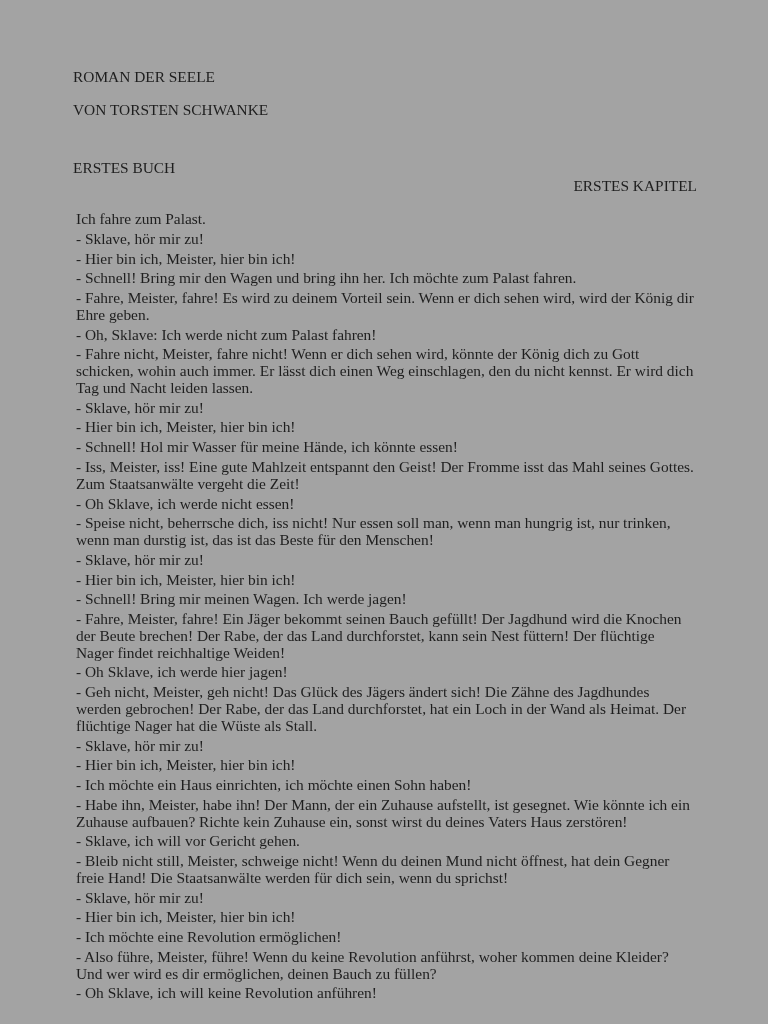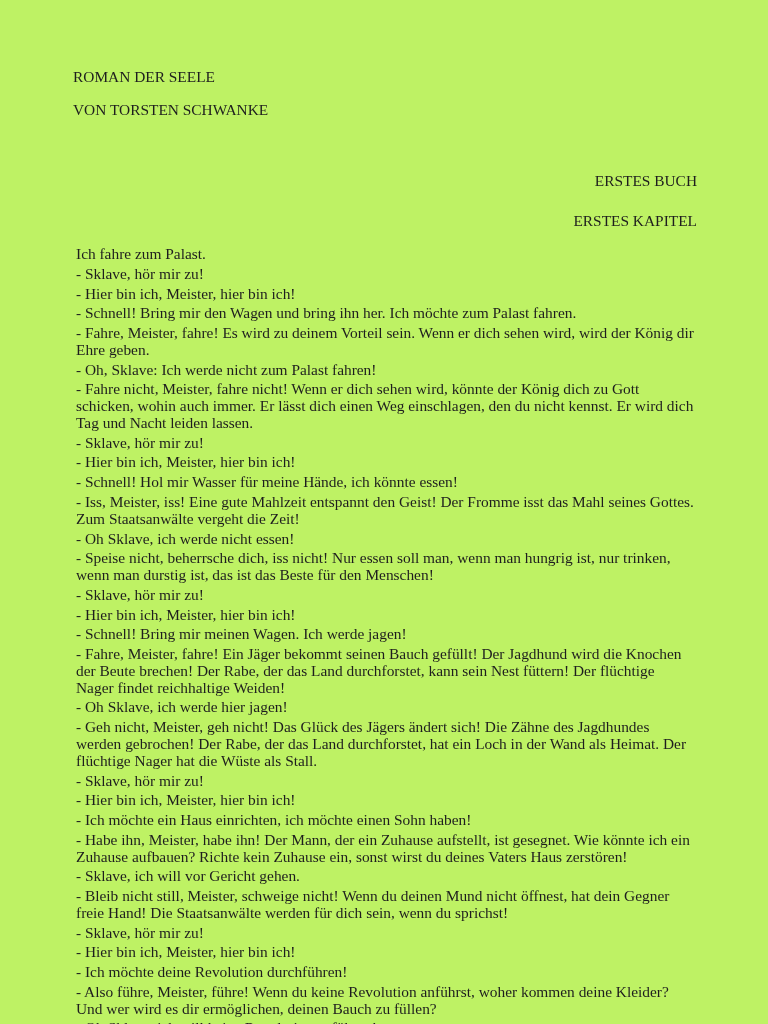--- a/index.html
+++ b/index.html
@@ -32,29 +32,29 @@
   .content p {
     margin: 0;
     padding: 0;
     text-align: left;
     word-spacing: normal;
     letter-spacing: 0;
     hyphens: none;
     -webkit-hyphens: none;
   }
   p.doc-title    { margin-bottom: 16.76px; }
-  p.doc-author   { margin-bottom: 54px; }
-  p.book-head    { margin-bottom: 23px; text-align: right; }
+  p.doc-author   { margin-bottom: 41px; }
+  p.book-head    { margin-bottom: 1px; }
   p.chapter-head { margin-bottom: 16.76px; text-align: right; }
   .body-text p.para { margin: 3px; }
 </style>
 </head>
 <body>
 
-<div class="page" style="background: #bef264; color: rgb(30, 30, 30);">
+<div class="page" style="background: #a3a3a3; color: rgb(30, 30, 30);">
   <div class="content">
     <p class="doc-title">ROMAN DER SEELE</p>
     <p class="doc-author">VON TORSTEN SCHWANKE</p>
     <p class="book-head">ERSTES BUCH</p>
     <p class="chapter-head">ERSTES KAPITEL</p>
     <div class="body-text">
 
         <p class="para">Ich fahre zum Palast.</p>
 
         <p class="para">- Sklave, hör mir zu!</p>
@@ -102,20 +102,20 @@
         <p class="para">- Habe ihn, Meister, habe ihn! Der Mann, der ein Zuhause aufstellt, ist gesegnet. Wie könnte ich ein Zuhause aufbauen? Richte kein Zuhause ein, sonst wirst du deines Vaters Haus zerstören!</p>
 
         <p class="para">- Sklave, ich will vor Gericht gehen.</p>
 
         <p class="para">- Bleib nicht still, Meister, schweige nicht! Wenn du deinen Mund nicht öffnest, hat dein Gegner freie Hand! Die Staatsanwälte werden für dich sein, wenn du sprichst!</p>
 
         <p class="para">- Sklave, hör mir zu!</p>
 
         <p class="para">- Hier bin ich, Meister, hier bin ich!</p>
 
-        <p class="para">- Ich möchte deine Revolution durchführen!</p>
+        <p class="para">- Ich möchte eine Revolution ermöglichen!</p>
 
         <p class="para">- Also führe, Meister, führe! Wenn du keine Revolution anführst, woher kommen deine Kleider? Und wer wird es dir ermöglichen, deinen Bauch zu füllen?</p>
 
         <p class="para">- Oh Sklave, ich will keine Revolution anführen!</p>
       </div>
   </div>
 </div>
 
 </body></html>

